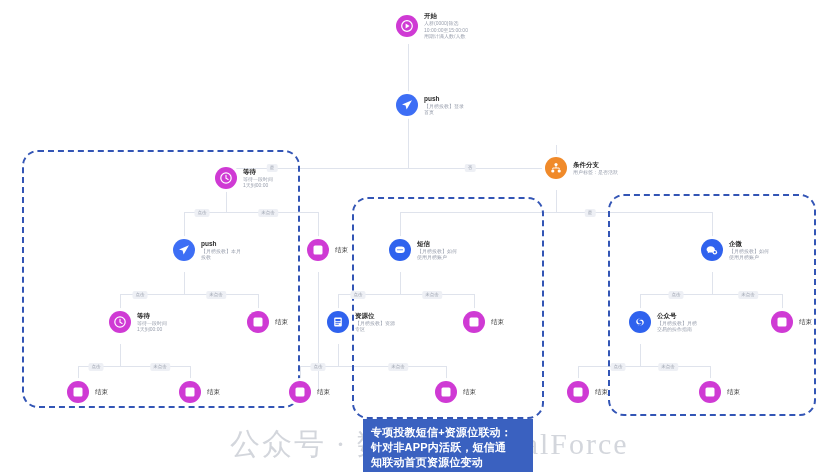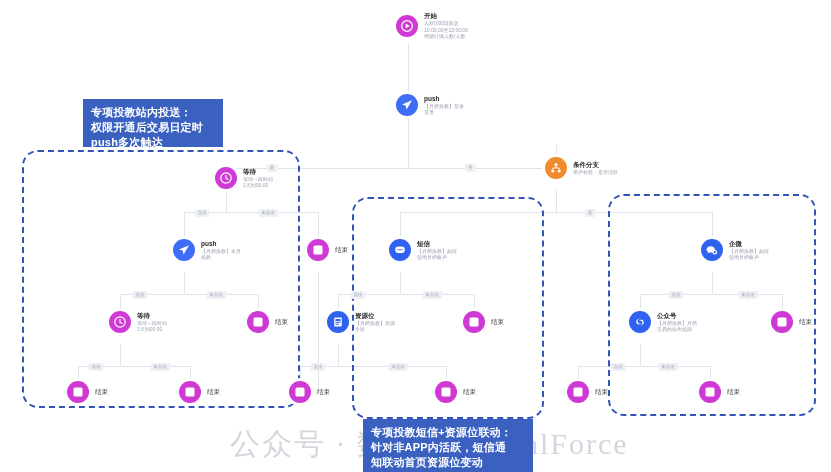--- a/index.html
+++ b/index.html
@@ -374,20 +374,17 @@
   <div class="elabel" style="left:318px;top:367px;">点击</div>
   <div class="elabel" style="left:398px;top:367px;">未点击</div>
 
   <div class="elabel" style="left:676px;top:295px;">点击</div>
   <div class="elabel" style="left:748px;top:295px;">未点击</div>
   <div class="elabel" style="left:618px;top:367px;">点击</div>
   <div class="elabel" style="left:668px;top:367px;">未点击</div>
 
   <div class="watermark">公众号 · 数字化DigitalForce</div>
 
-  <div class="callout" style="left:83px;top:99px;width:140px;height:48px;">专项投教站内投送：
-权限开通后交易日定时
-push多次触达</div>
   <div class="callout" style="left:363px;top:419px;width:170px;height:53px;">专项投教短信+资源位联动：
 针对非APP内活跃，短信通
 知联动首页资源位变动</div>
 
 </div>
 
 </body></html>

